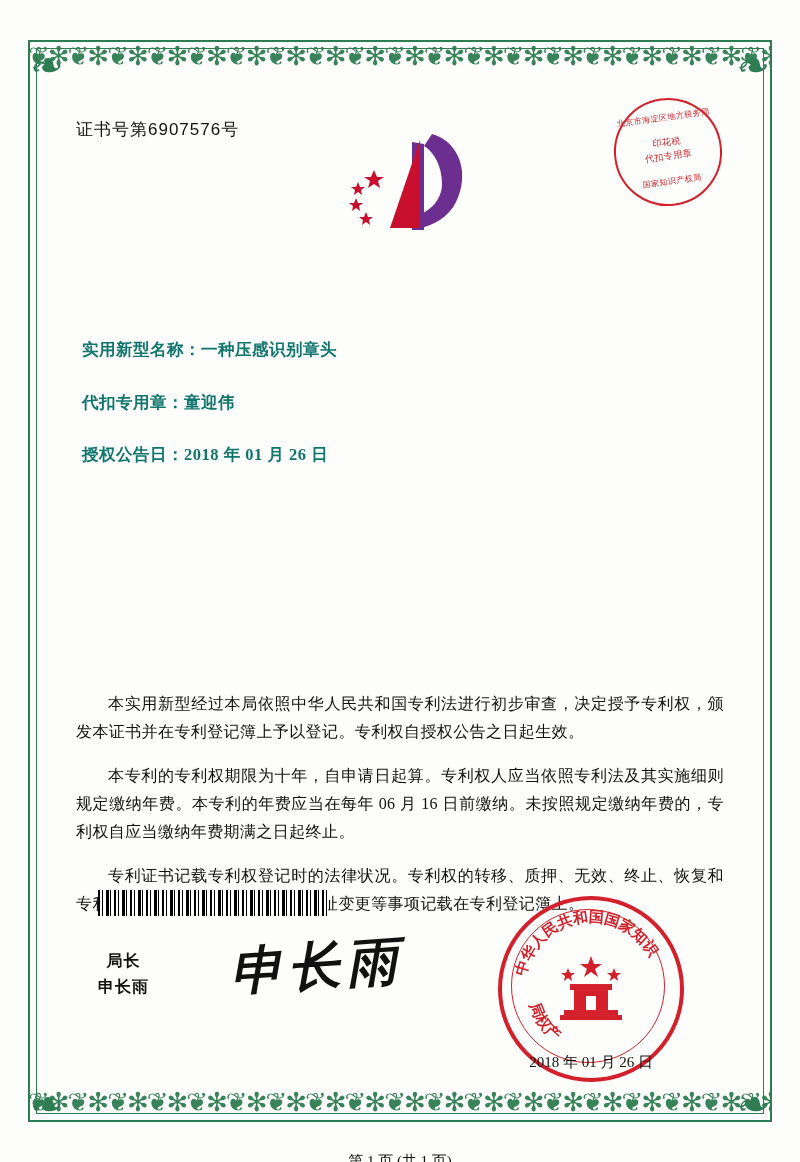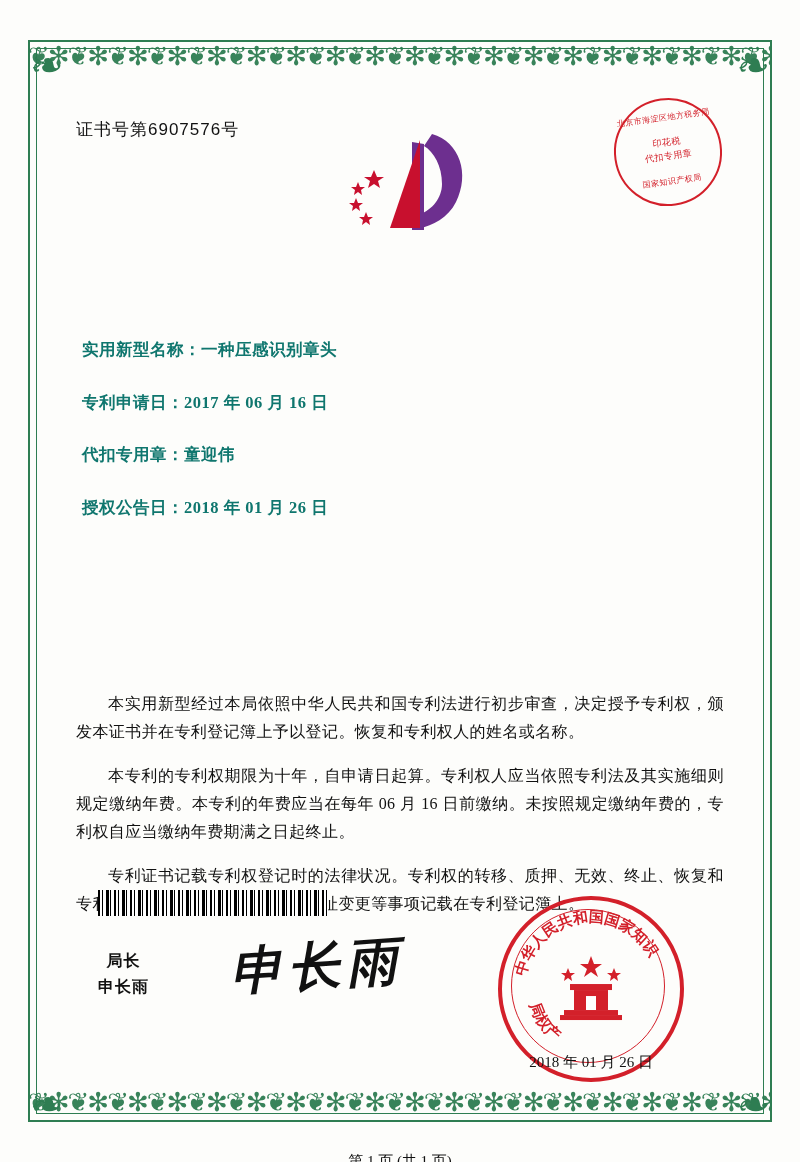--- a/index.html
+++ b/index.html
@@ -296,32 +296,29 @@
       <div class="so-line so-mid2">代扣专用章</div>
       <div class="so-line so-arc-bot">国家知识产权局</div>
     </div>
 
 
     <div class="fields">
       <div class="field">
         <span class="lbl">实用新型名称：</span><span class="val">一种压感识别章头</span>
       </div>
       <div class="field">
-        <span class="lbl">专利申请日：</span><span class="val">2017 年 06 月 16 日</span>
-      </div>
-      <div class="field">
         <span class="lbl">代扣专用章：</span><span class="val">童迎伟</span>
       </div>
       <div class="field">
         <span class="lbl">授权公告日：</span><span class="val">2018 年 01 月 26 日</span>
       </div>
     </div>
 
     <div class="paras">
-      <p class="para">本实用新型经过本局依照中华人民共和国专利法进行初步审查，决定授予专利权，颁发本证书并在专利登记簿上予以登记。恢复和专利权人的姓名或名称。</p>
+      <p class="para">本实用新型经过本局依照中华人民共和国专利法进行初步审查，决定授予专利权，颁发本证书并在专利登记簿上予以登记。专利权自授权公告之日起生效。</p>
       <p class="para">本专利的专利权期限为十年，自申请日起算。专利权人应当依照专利法及其实施细则规定缴纳年费。本专利的年费应当在每年 06 月 16 日前缴纳。未按照规定缴纳年费的，专利权自应当缴纳年费期满之日起终止。</p>
       <p class="para">专利证书记载专利权登记时的法律状况。专利权的转移、质押、无效、终止、恢复和专利权人的姓名或名称、国籍、地址变更等事项记载在专利登记簿上。</p>
     </div>
 
     <div class="barcode"></div>
 
     <div class="sig-block">
       <div>局长</div>
       <div>申长雨</div>
     </div>

